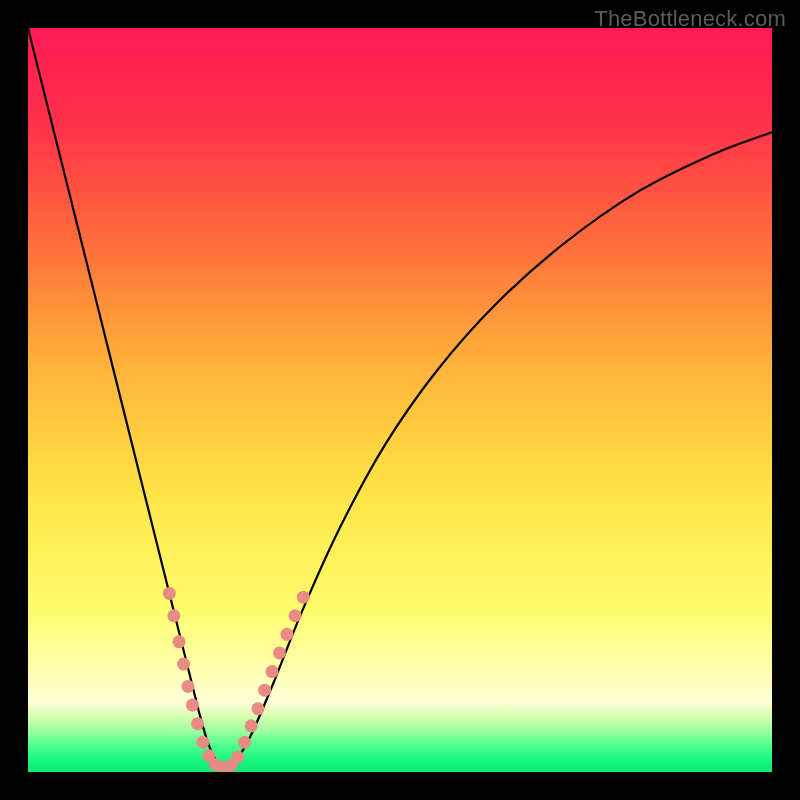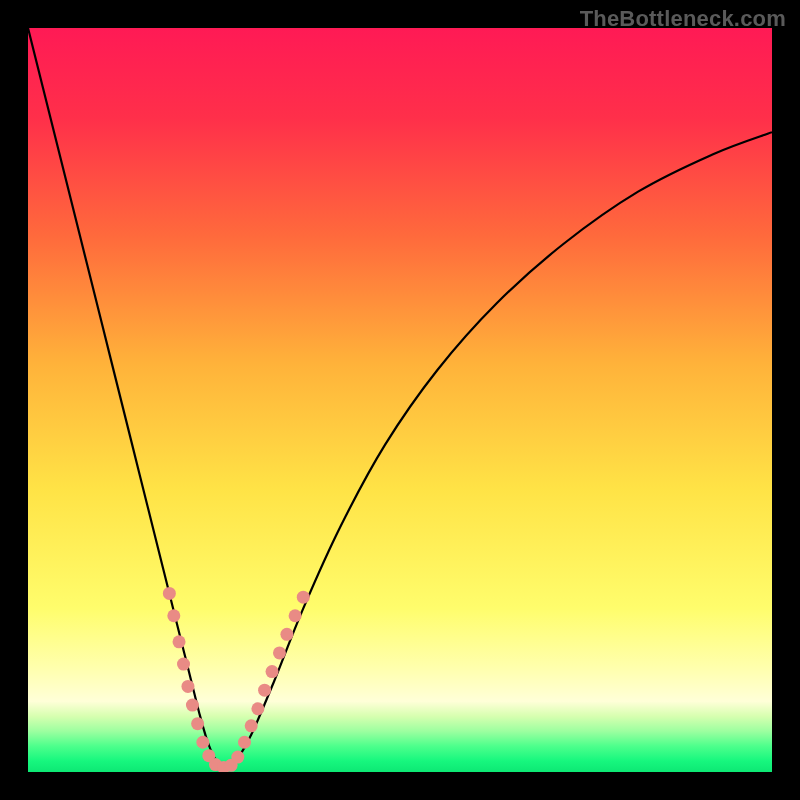--- a/index.html
+++ b/index.html
@@ -32,21 +32,21 @@
     top: 0;
     left: 0;
     width: 100%;
     height: 100%;
   }
   .watermark {
     position: absolute;
     top: 6px;
     right: 14px;
     font-size: 22px;
-    font-weight: 700;
+    font-weight: 400;
     color: #5a5a5a;
     letter-spacing: 0.2px;
   }
   svg.curve {
     position: absolute;
     top: 0;
     left: 0;
     width: 100%;
     height: 100%;
   }

